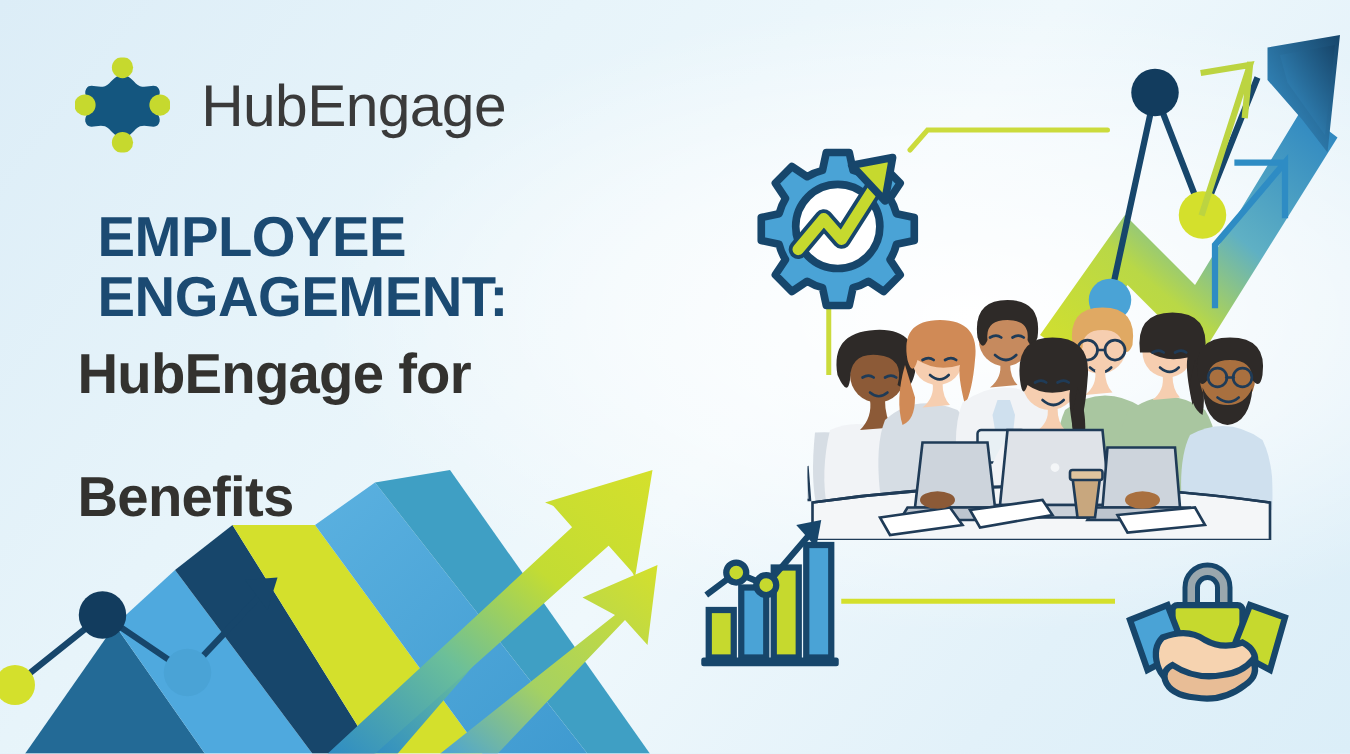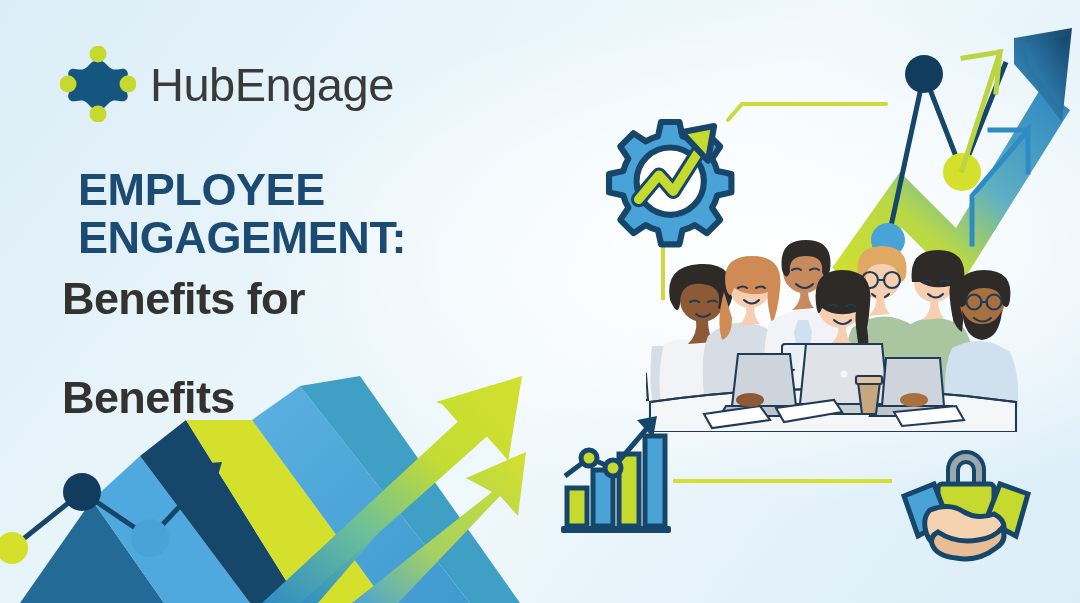--- a/index.html
+++ b/index.html
@@ -9,21 +9,21 @@
     background:#e3f2fa;
   }
   #stage{
     position:relative;width:1080px;height:603px;overflow:hidden;
     background:
       radial-gradient(ellipse 70% 60% at 72% 42%, #ffffff 0%, rgba(255,255,255,0.55) 38%, rgba(255,255,255,0) 70%),
       linear-gradient(128deg,#dcedf7 0%,#e7f4fa 30%,#eff8fc 55%,#e2f1f9 80%,#dbeef8 100%);
   }
 
   
-  .logo-row{position:absolute;left:60px;top:46px;display:flex;align-items:center;gap:14px;}
+  .logo-row{position:absolute;left:60px;top:46px;display:flex;align-items:center;gap:25px;}
   .logo-mark{width:76px;height:76px;position:relative;}
   .brand-text{
     font-size:47px;font-weight:400;letter-spacing:-0.5px;
     color:#3a3a3a;line-height:1;white-space:nowrap;
     font-family:"Liberation Sans", sans-serif;
   }
 
   .headline{
     position:absolute;left:62px;top:150px;width:470px;
     font-size:45px;font-weight:bold;line-height:1.07;
@@ -347,19 +347,19 @@
       </div>
       <div class="brand-text">HubEngage</div>
     </div>
 
     <h1 class="headline">
       <span>EMPLOYEE</span><br>
       <span>ENGAGEMENT:</span>
     </h1>
 
     <h2 class="subhead">
-      <span>Benefits for</span><br>
+      <span>HubEngage for</span><br>
       <br>
       <span>Benefits</span>
     </h2>
   </div>
 
 </div>
 
 </body></html>

